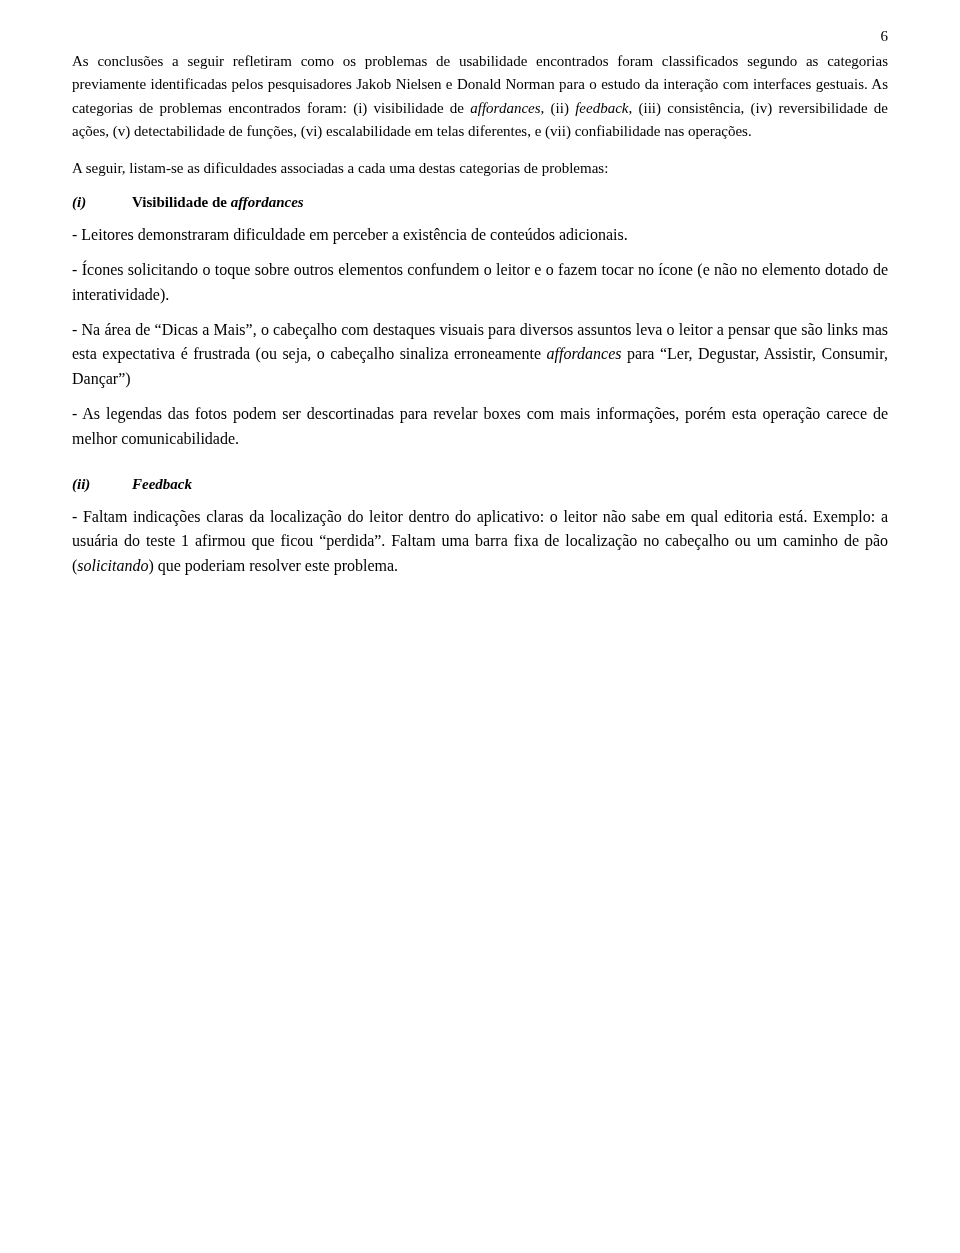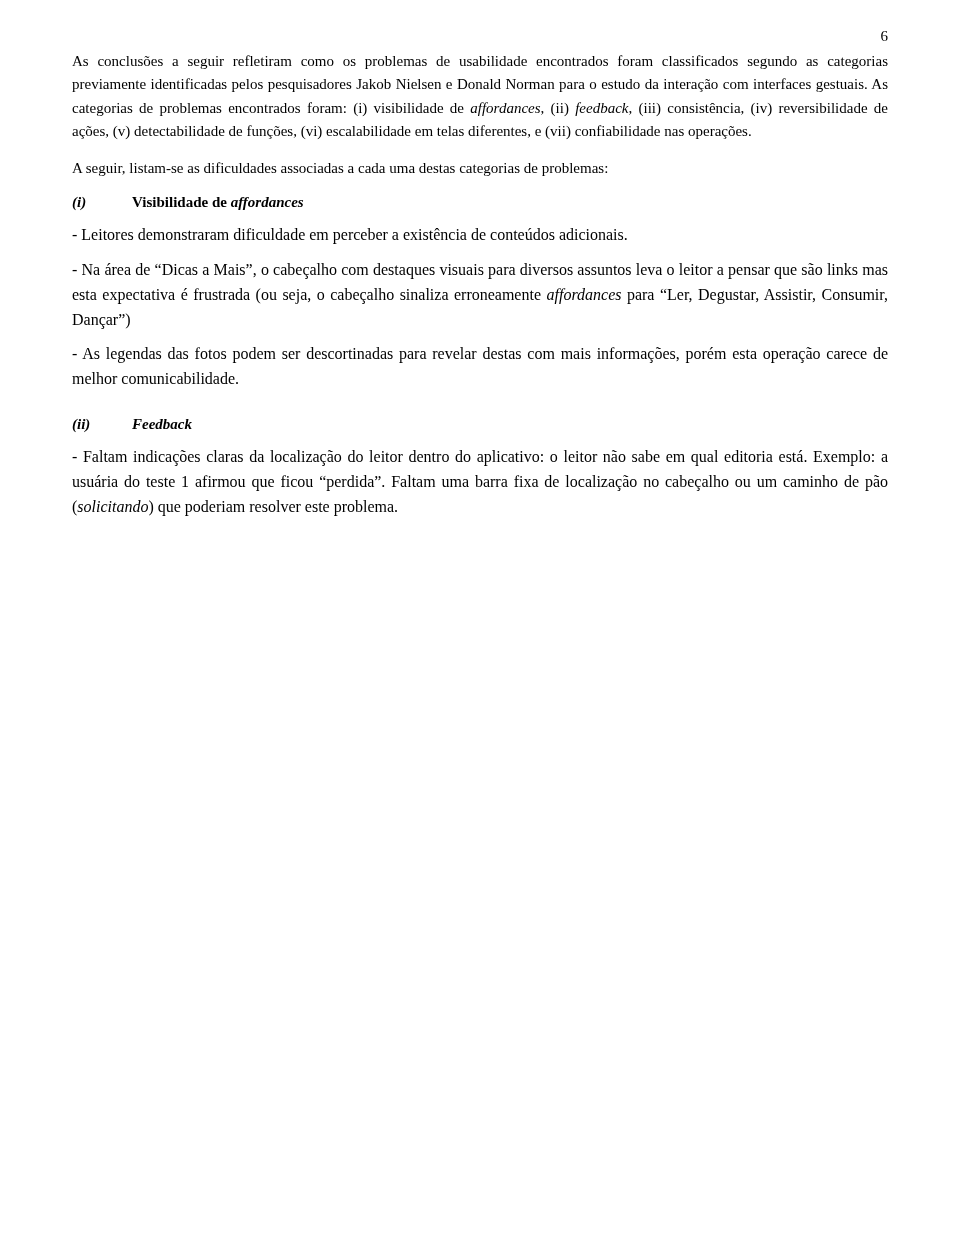--- a/index.html
+++ b/index.html
@@ -103,22 +103,23 @@
 
     <div class="section-block">
       <div class="section-label-row">
         <span class="roman-label">(i)</span>
         <span class="section-heading-text">
           Visibilidade de <span class="italic bold">affordances</span>
         </span>
       </div>
 
       <div class="list-item">- Leitores demonstraram dificuldade em perceber a existência de conteúdos adicionais.</div>
+      <div class="list-item">- Ícones solicitando o toque sobre outros elementos confundem o leitor e o fazem tocar no ícone (e não no elemento dotado de interatividade).</div>
       <div class="list-item">- Na área de “Dicas a Mais”, o cabeçalho com destaques visuais para diversos assuntos leva o leitor a pensar que são links mas esta expectativa é frustrada (ou seja, o cabeçalho sinaliza erroneamente <span class="italic">affordances</span> para “Ler, Degustar, Assistir, Consumir, Dançar”)</div>
-      <div class="list-item">- As legendas das fotos podem ser descortinadas para revelar destas com mais informações, porém esta operação carece de melhor comunicabilidade.</div>
+      <div class="list-item">- As legendas das fotos podem ser descortinadas para revelar boxes com mais informações, porém esta operação carece de melhor comunicabilidade.</div>
     </div>
 
     <div class="section-block section-ii">
       <div class="section-label-row">
         <span class="roman-label"><span class="italic bold">(ii)</span></span>
         <span class="section-heading-text">
           <span class="italic bold">Feedback</span>
         </span>
       </div>
 

